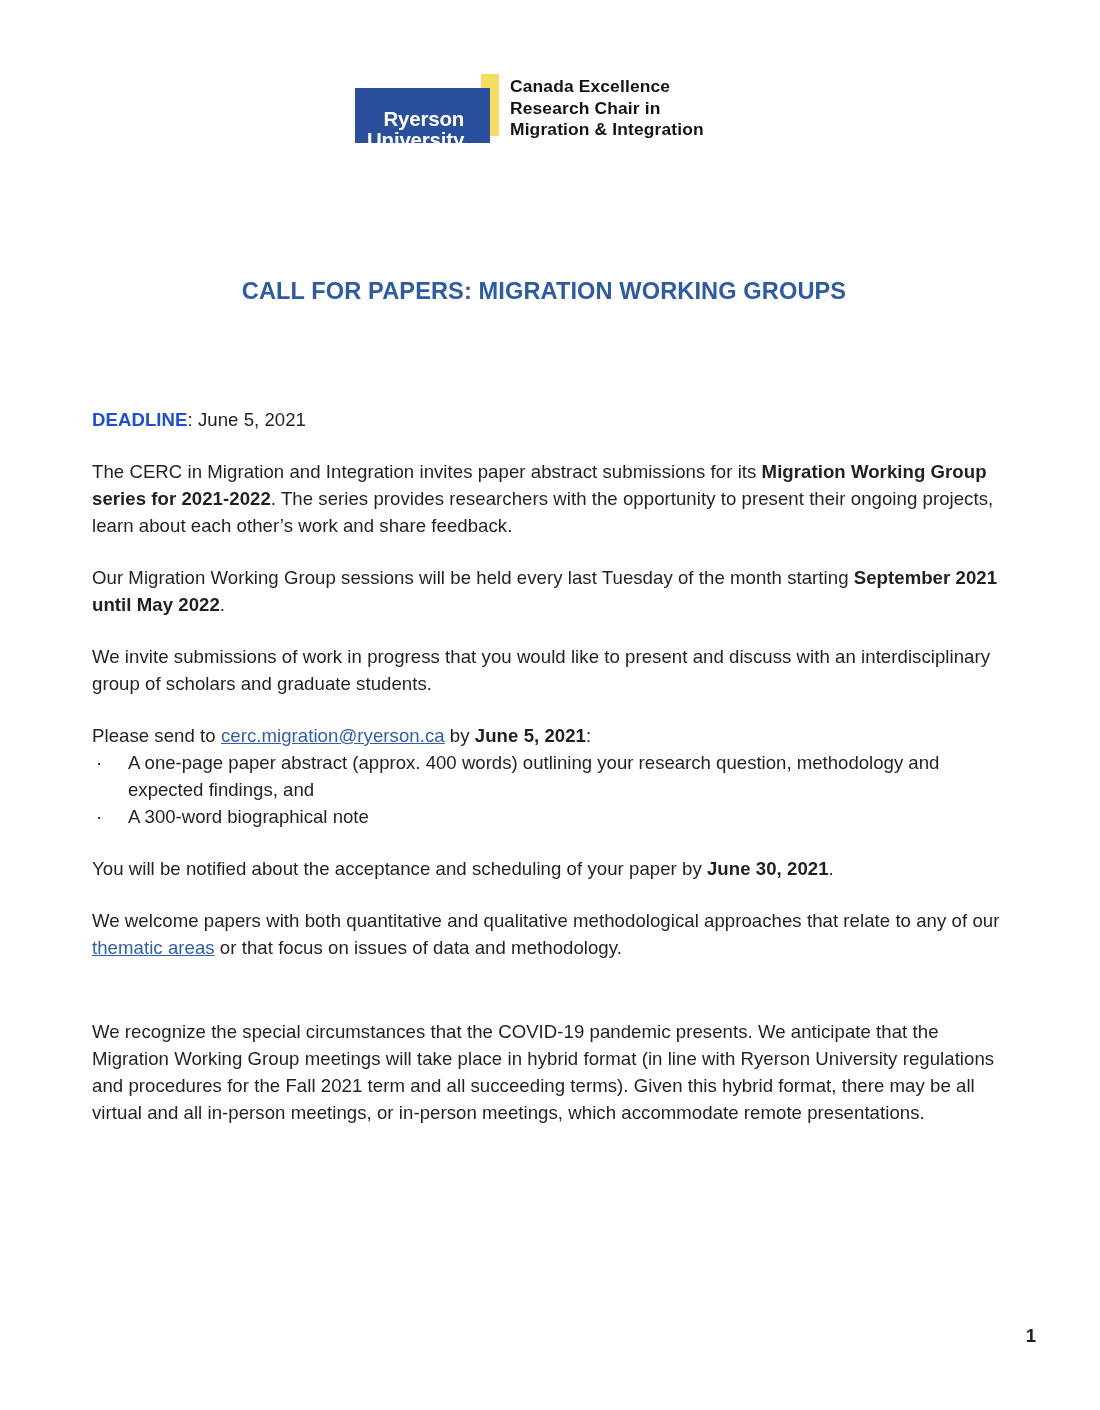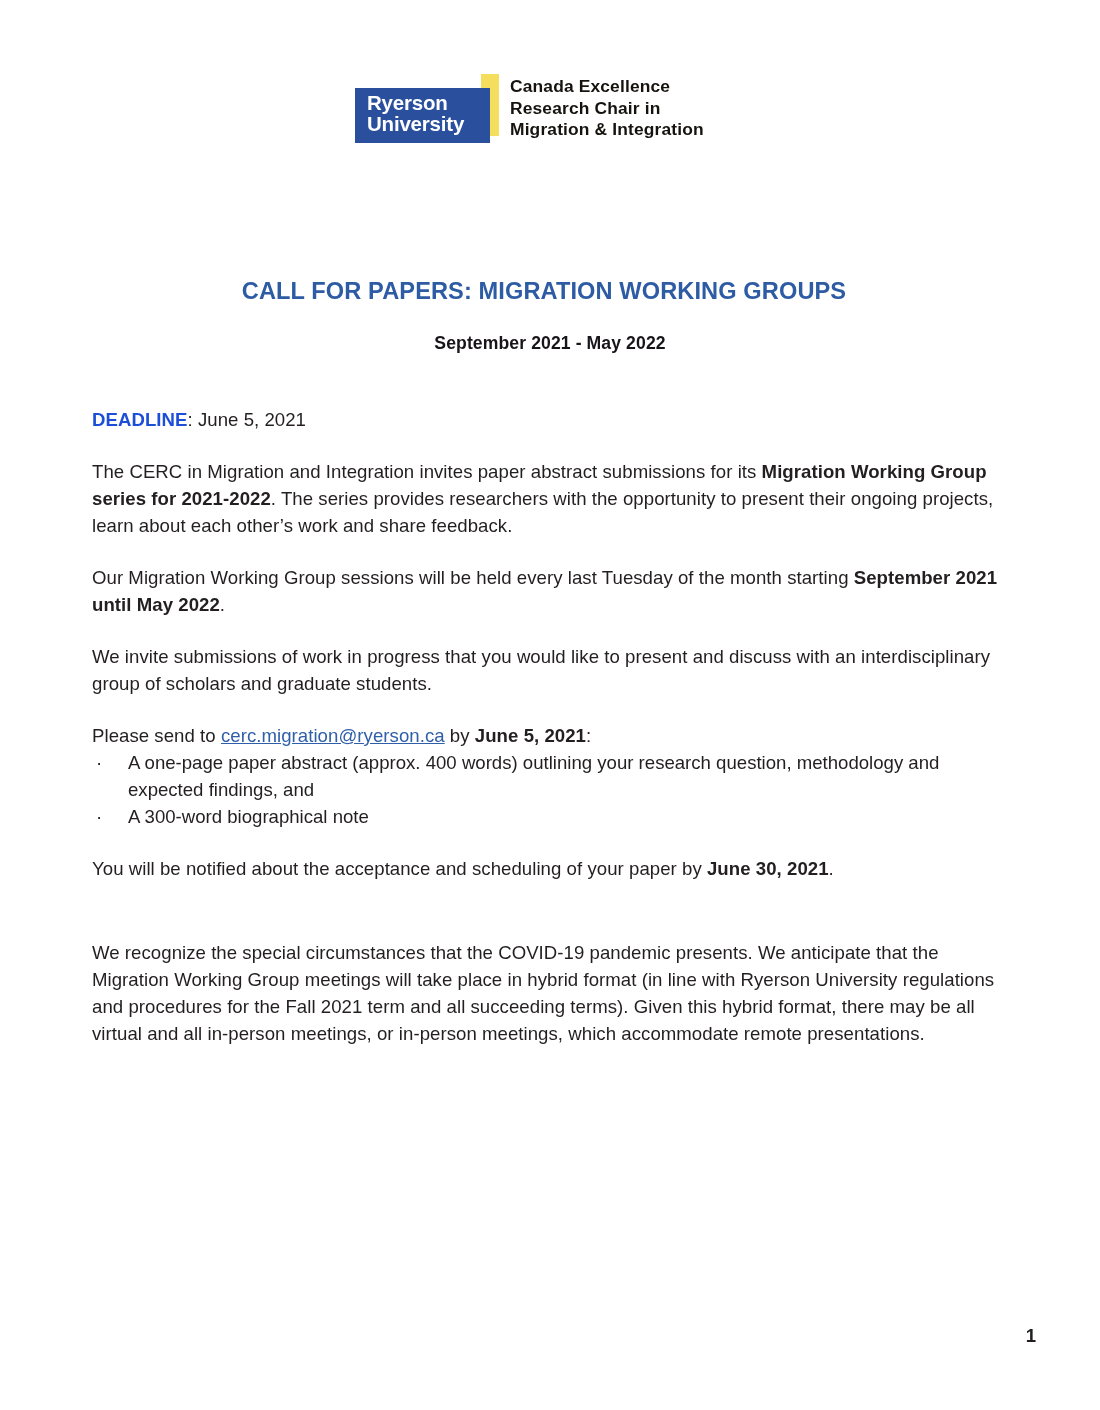--- a/index.html
+++ b/index.html
@@ -47,27 +47,28 @@
     position: absolute;
     left: 0px;
     top: 20px;
     width: 135px;
     height: 55px;
     background: #2a4f9c;
   }
   .logo-blue-text {
     position: absolute;
     left: 12px;
-    top: 24px;
+    top: 40px;
     color: #ffffff;
     font-weight: bold;
     font-size: 20.5px;
     line-height: 21px;
     letter-spacing: -0.2px;
     white-space: pre-line;
+    text-align: right;
   }
   .logo-right-text {
     position: absolute;
     left: 155px;
     top: 8px;
     color: #16130f;
     font-weight: bold;
     font-size: 17.4px;
     line-height: 21.5px;
     letter-spacing: 0.15px;
@@ -173,41 +174,41 @@
       <div class="logo-blue-block"></div>
       <div class="logo-blue-text">Ryerson
 University</div>
       <div class="logo-right-text">Canada Excellence
 Research Chair in
 Migration &amp; Integration</div>
     </div>
   </div>
 
   <div class="doc-title">CALL FOR PAPERS: MIGRATION WORKING GROUPS</div>
-  <div class="doc-subtitle">September 2021 - May 2022</div>
 
   <div class="body-col">
 
     <p class="para"><span class="accent">DEADLINE</span><span>: </span><span>June 5, 2021</span></p>
 
     <p class="para"><span>The CERC in Migration and Integration invites paper abstract submissions for its </span><span class="strong">Migration Working Group series for 2021-2022</span><span>. The series provides researchers with the opportunity to present their ongoing projects, learn about each other’s work and share feedback.</span></p>
 
     <p class="para"><span>Our Migration Working Group sessions will be held every last Tuesday of the month starting </span><span class="strong">September 2021 until May 2022</span><span>.</span></p>
 
     <p class="para">We invite submissions of work in progress that you would like to present and discuss with an interdisciplinary group of scholars and graduate students.</p>
 
     <p class="para tight"><span>Please send to </span><a class="link" href="#">cerc.migration@ryerson.ca</a><span> by </span><span class="strong">June 5, 2021</span><span>:</span></p>
 
     <ul class="bullets">
       <li><span class="dot">·</span><span>A one-page paper abstract (approx. 400 words) outlining your research question, methodology and expected findings, and</span></li>
       <li><span class="dot">·</span><span>A 300-word biographical note</span></li>
     </ul>
 
     <p class="para"><span>You will be notified about the acceptance and scheduling of your paper by </span><span class="strong">June 30, 2021</span><span>.</span></p>
 
+    <p class="para"><span>We welcome papers with both quantitative and qualitative methodological approaches that relate to any of our </span><a class="link" href="#">thematic areas</a><span> or that focus on issues of data and methodology.</span></p>
 
     <div class="gap-block"></div>
 
     <p class="para">We recognize the special circumstances that the COVID-19 pandemic presents. We anticipate that the Migration Working Group meetings will take place in hybrid format (in line with Ryerson University regulations and procedures for the Fall 2021 term and all succeeding terms). Given this hybrid format, there may be all virtual and all in-person meetings, or in-person meetings, which accommodate remote presentations.</p>
 
 
   </div>
 
   <div class="page-number">1</div>
 

